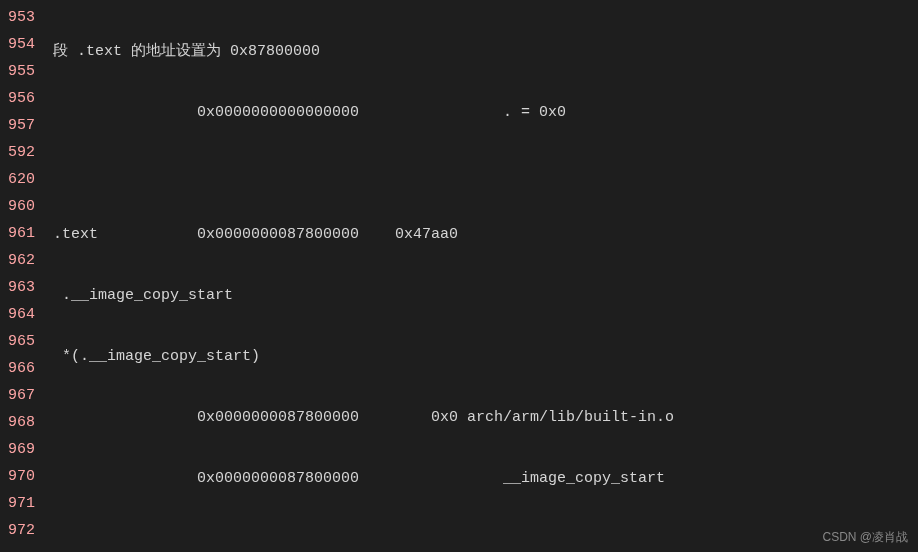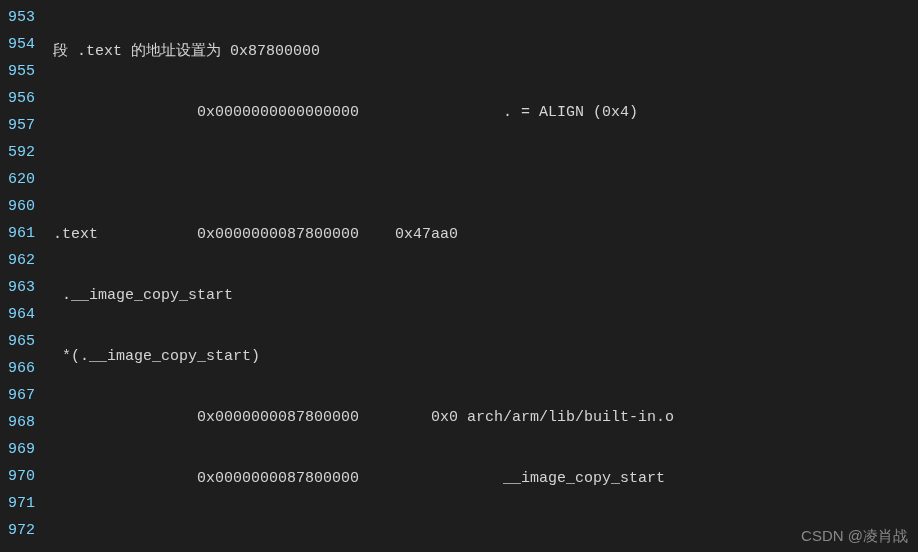--- a/index.html
+++ b/index.html
@@ -16,21 +16,21 @@
       width: 918px;
       height: 552px;
       position: relative;
     }
     .editor {
       display: flex;
       height: 100%;
     }
     .gutter {
       background-color: #1e1e1e;
-      color: #7dd3fc;
+      color: #fca5a5;
       text-align: right;
       padding: 4px 10px 16px 8px;
       user-select: none;
       flex-shrink: 0;
       min-width: 44px;
     }
     .gutter-line {
       height: 27px;
       line-height: 27px;
     }
@@ -41,21 +41,21 @@
     }
     .code-line {
       height: 27px;
       line-height: 27px;
     }
     .watermark {
       position: absolute;
       bottom: 6px;
       right: 10px;
       color: #888;
-      font-size: 15px;
+      font-size: 12px;
       font-family: Arial, sans-serif;
     }
   </style>
 </head>
 <body>
 
 <div class="editor">
   <div class="gutter">
     <div class="gutter-line">953</div>
     <div class="gutter-line">954</div>
@@ -73,21 +73,21 @@
     <div class="gutter-line">966</div>
     <div class="gutter-line">967</div>
     <div class="gutter-line">968</div>
     <div class="gutter-line">969</div>
     <div class="gutter-line">970</div>
     <div class="gutter-line">971</div>
     <div class="gutter-line">972</div>
   </div>
   <div class="code">
     <div class="code-line">段 .text 的地址设置为 0x87800000</div>
-    <div class="code-line">                0x0000000000000000                . = ALIGN (0x4)</div>
+    <div class="code-line">                0x0000000000000000                . = 0x0</div>
     <div class="code-line"></div>
     <div class="code-line">.text           0x0000000087800000    0x47aa0</div>
     <div class="code-line"> .__image_copy_start</div>
     <div class="code-line"> *(.__image_copy_start)</div>
     <div class="code-line">                0x0000000087800000        0x0 arch/arm/lib/built-in.o</div>
     <div class="code-line">                0x0000000087800000                __image_copy_start</div>
     
     
     
     

